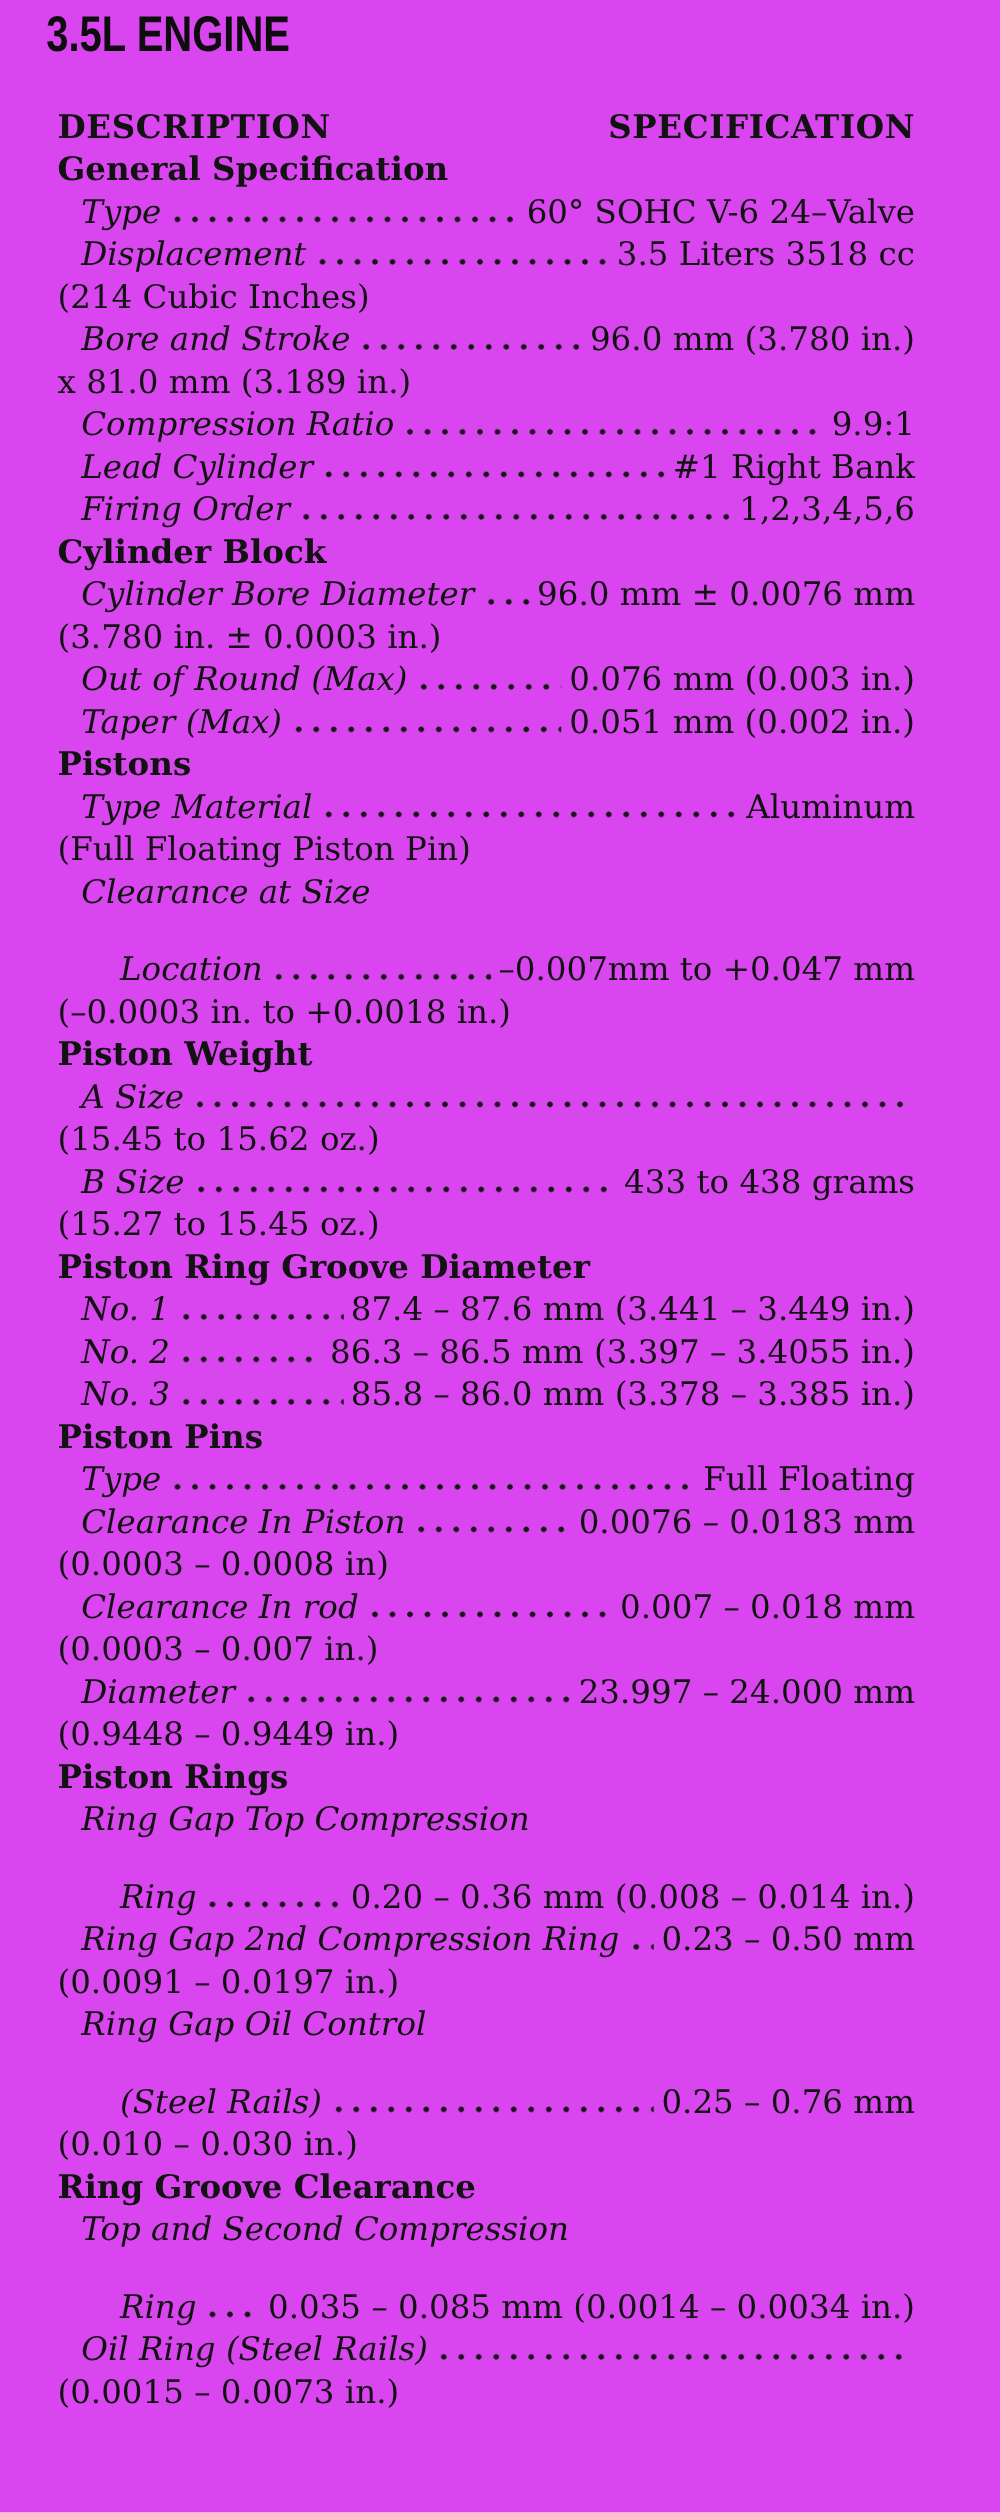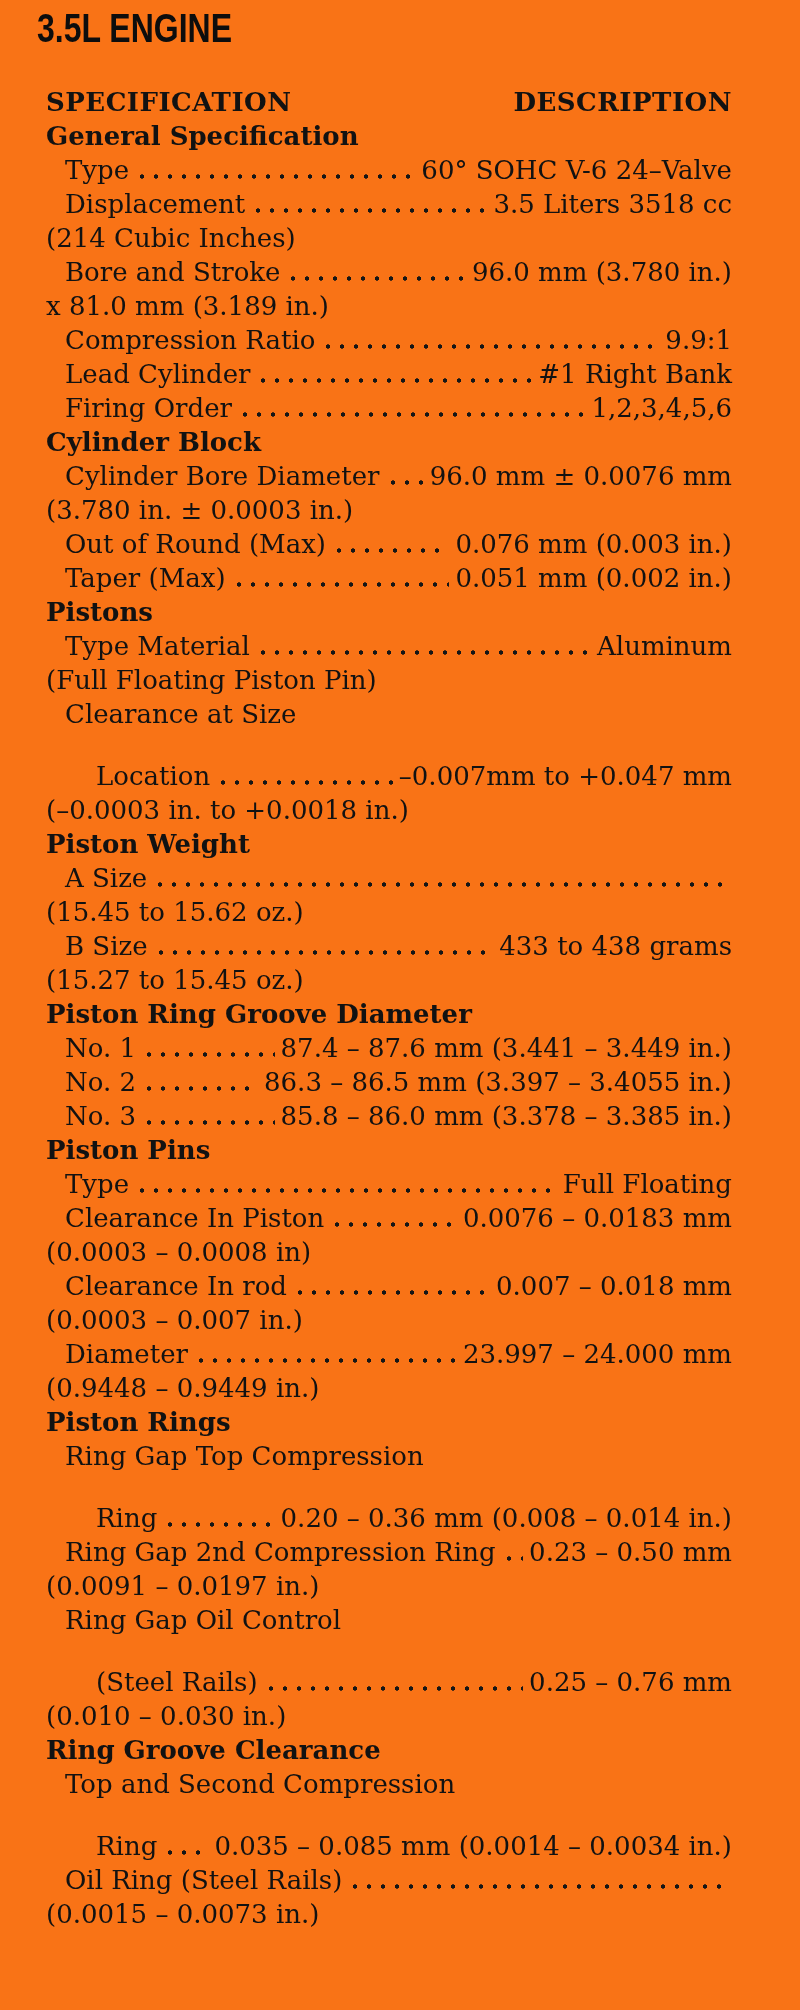--- a/index.html
+++ b/index.html
@@ -4,21 +4,21 @@
 <style>
   html, body {
     margin: 0;
     padding: 0;
     background: #ffffff;
   }
   .page {
     position: relative;
     width: 800px;
     height: 2010px;
-    background: #f97316;
+    background: #d946ef;
     color: #111111;
     overflow: hidden;
     font-family: "DejaVu Serif", serif;
   }
   .title {
     margin: 8px 0 0 37px;
     font-family: "Liberation Sans", sans-serif;
     font-weight: 800;
     font-size: 40px;
     line-height: 40px;
@@ -48,21 +48,21 @@
     display: flex;
     align-items: baseline;
     white-space: nowrap;
   }
   .row.indent-1 { padding-left: 19px; }
   .row.indent-2 { padding-left: 50px; margin-top: 28px; }
   .row.cont {
     display: block;
     text-align: left;
   }
-  .label { white-space: nowrap; }
+  .label { white-space: nowrap; font-style: italic; }
   .value { white-space: nowrap; }
   .leader {
     flex: 1 1 auto;
     min-width: 10px;
     height: 5px;
     margin: 0 6px 1px 6px;
     align-self: baseline;
     background-image: radial-gradient(circle, #161616 1.9px, transparent 2.5px);
     background-size: 14px 5px;
     background-repeat: repeat-x;
@@ -70,22 +70,22 @@
   }
 </style>
 </head>
 <body>
 
 <div class="page">
   <div class="title">3.5L ENGINE</div>
 
   <div class="sheet">
     <div class="col-headers">
+      <span>DESCRIPTION</span>
       <span>SPECIFICATION</span>
-      <span>DESCRIPTION</span>
     </div>
 
     <div id="sections">
         <div class="section-heading">General Specification</div>
         <div class="row indent-1">
           <span class="label">Type</span>
           <span class="leader"></span>
           <span class="value">60° SOHC V-6 24–Valve</span>
         </div>
         <div class="row indent-1">

